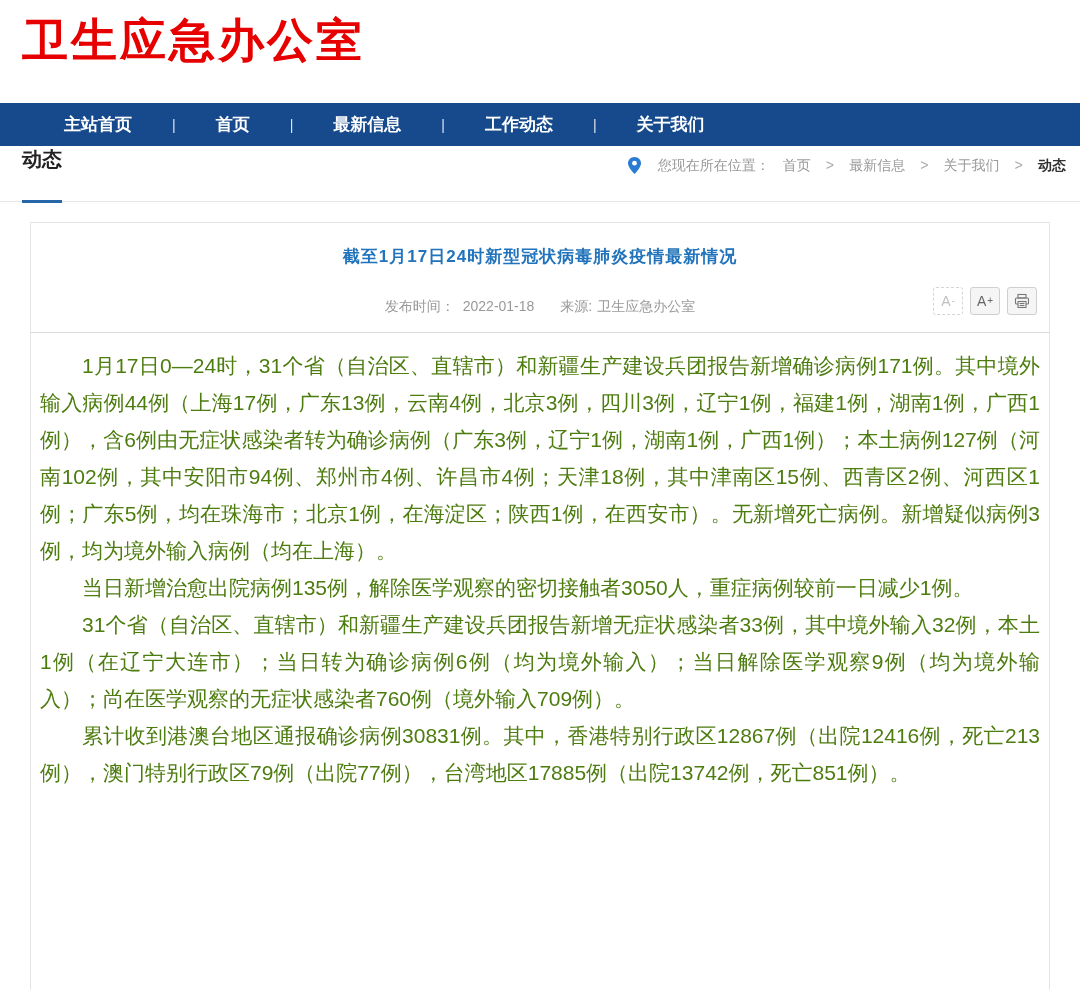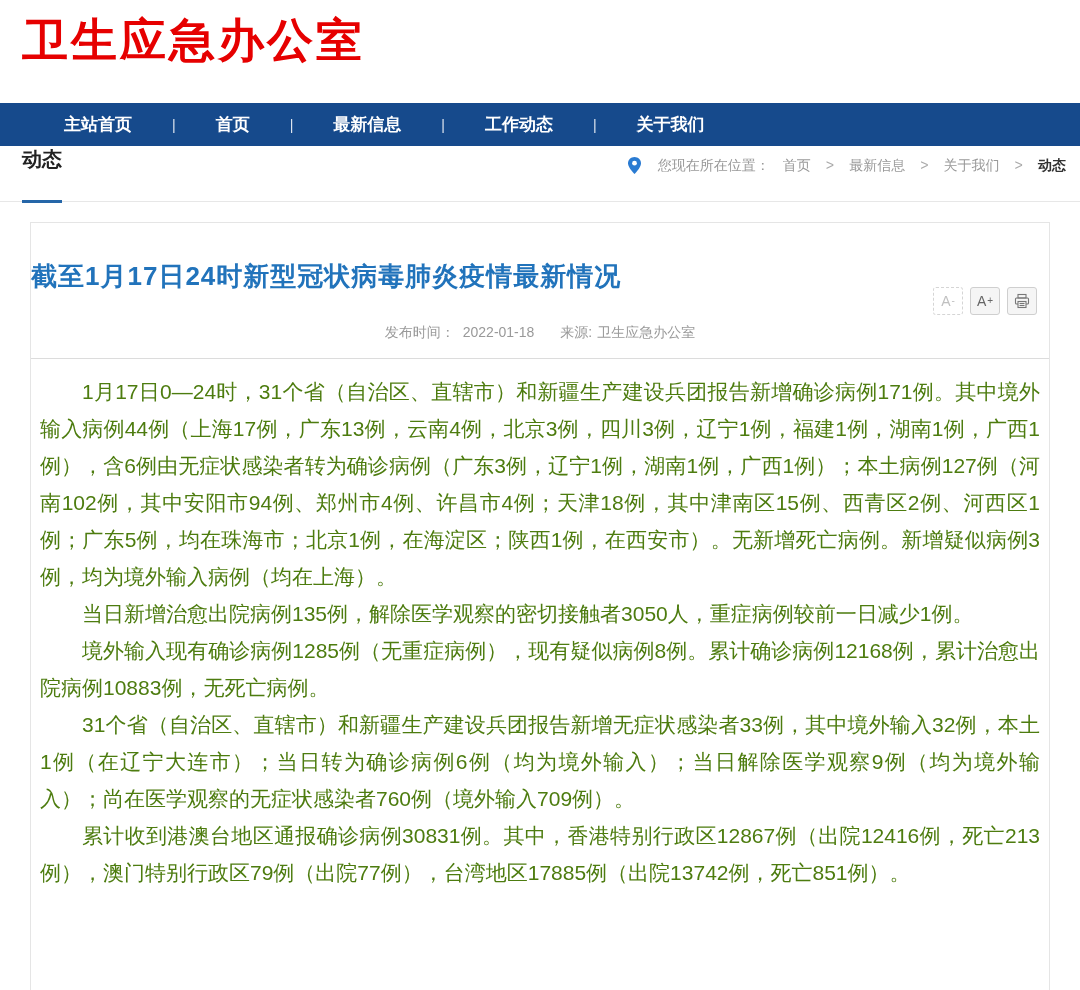--- a/index.html
+++ b/index.html
@@ -55,23 +55,23 @@
   .crumbs .current { color: #333; font-weight: 700; }
 
   
   .card {
     margin: 20px 30px 0 30px;
     width: 1020px; height: 900px;
     border: 1px solid #e5e5e5; border-bottom: none;
     background: #fff; position: relative;
   }
   .article-title {
-    color: #2173bb;
-    font-size: 26px; font-weight: 700;
-    margin-top: 36px; letter-spacing: 1px;
+    text-align: center; color: #2173bb;
+    font-size: 17px; font-weight: 700;
+    margin-top: 22px; letter-spacing: 1px;
   }
   .article-meta {
     text-align: center; color: #999; font-size: 14px;
     margin-top: 30px;
   }
   .article-meta .date { margin-left: 8px; }
   .article-meta .src-label { margin-left: 26px; }
   .article-meta .src { margin-left: 5px; }
 
   .toolbar {
@@ -165,19 +165,18 @@
           <line x1="5.5" y1="12.5" x2="10.5" y2="12.5"></line>
         </svg>
       </button>
     </div>
 
     <div class="meta-divider"></div>
 
     <div class="article-body">
       <p>1月17日0—24时，31个省（自治区、直辖市）和新疆生产建设兵团报告新增确诊病例171例。其中境外输入病例44例（上海17例，广东13例，云南4例，北京3例，四川3例，辽宁1例，福建1例，湖南1例，广西1例），含6例由无症状感染者转为确诊病例（广东3例，辽宁1例，湖南1例，广西1例）；本土病例127例（河南102例，其中安阳市94例、郑州市4例、许昌市4例；天津18例，其中津南区15例、西青区2例、河西区1例；广东5例，均在珠海市；北京1例，在海淀区；陕西1例，在西安市）。无新增死亡病例。新增疑似病例3例，均为境外输入病例（均在上海）。</p>
       <p>当日新增治愈出院病例135例，解除医学观察的密切接触者3050人，重症病例较前一日减少1例。</p>
-      <p>境外输入现有确诊病例1285例（无重症病例），现有疑似病例8例。累计确诊病例12168例，累计治愈出院病例10883例，无死亡病例。</p>
       <p>31个省（自治区、直辖市）和新疆生产建设兵团报告新增无症状感染者33例，其中境外输入32例，本土1例（在辽宁大连市）；当日转为确诊病例6例（均为境外输入）；当日解除医学观察9例（均为境外输入）；尚在医学观察的无症状感染者760例（境外输入709例）。</p>
       <p>累计收到港澳台地区通报确诊病例30831例。其中，香港特别行政区12867例（出院12416例，死亡213例），澳门特别行政区79例（出院77例），台湾地区17885例（出院13742例，死亡851例）。</p>
     </div>
   </main>
 
 </div>
 
 </body></html>

